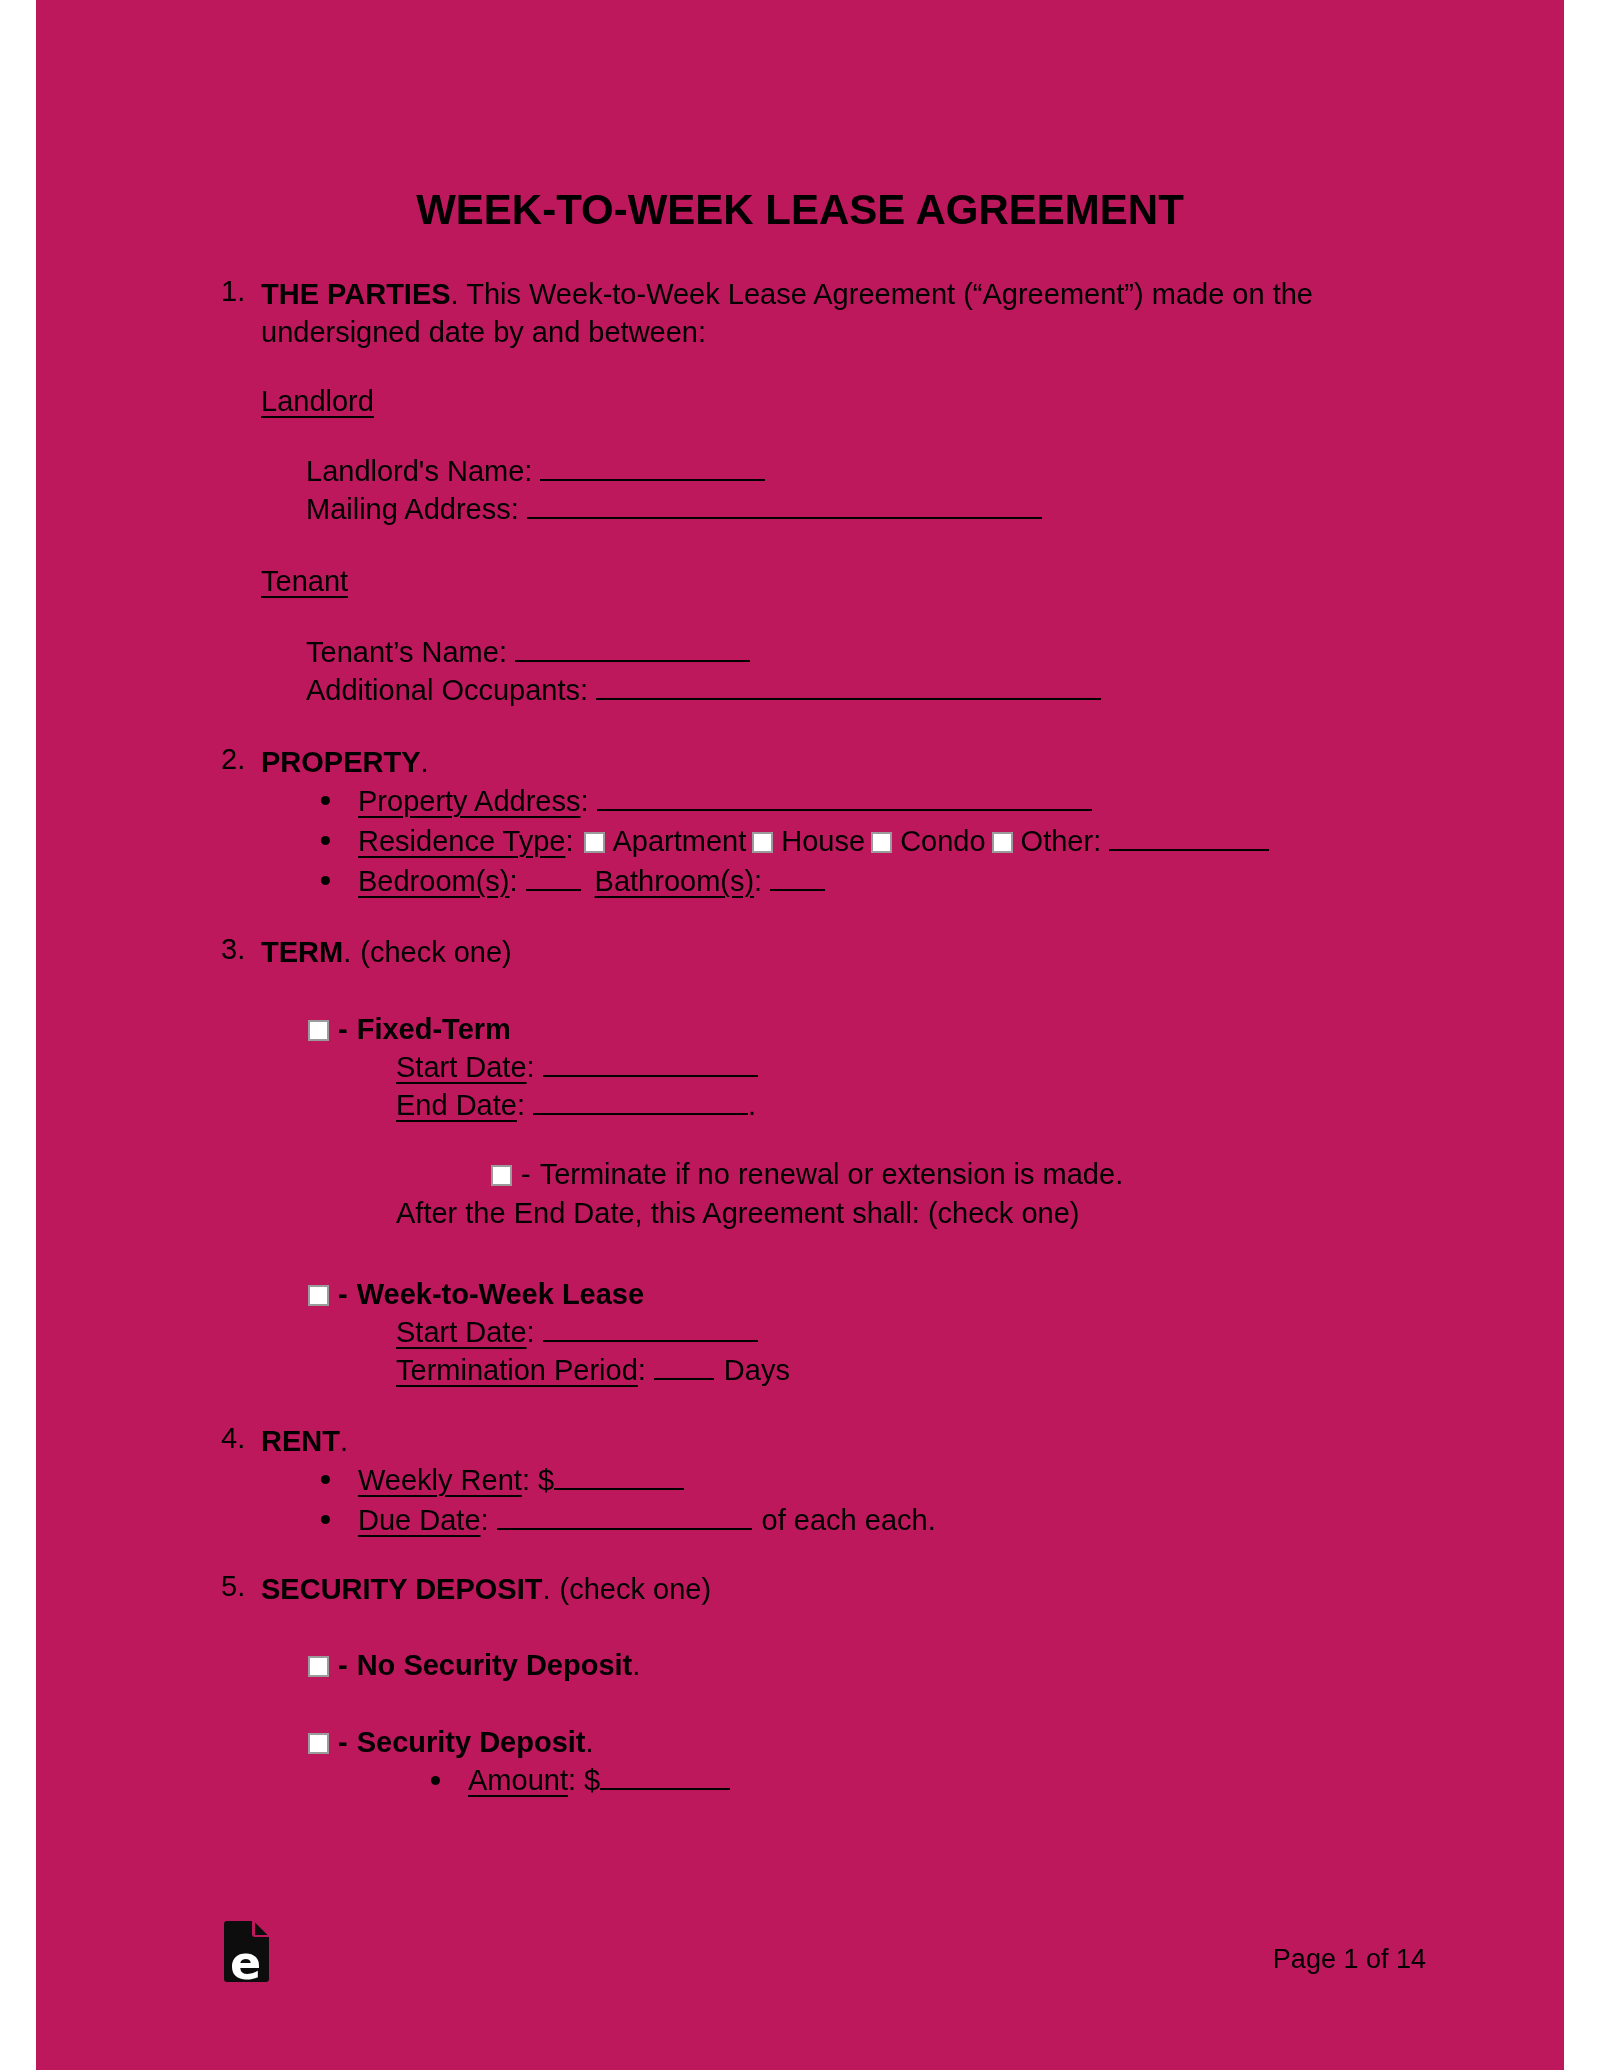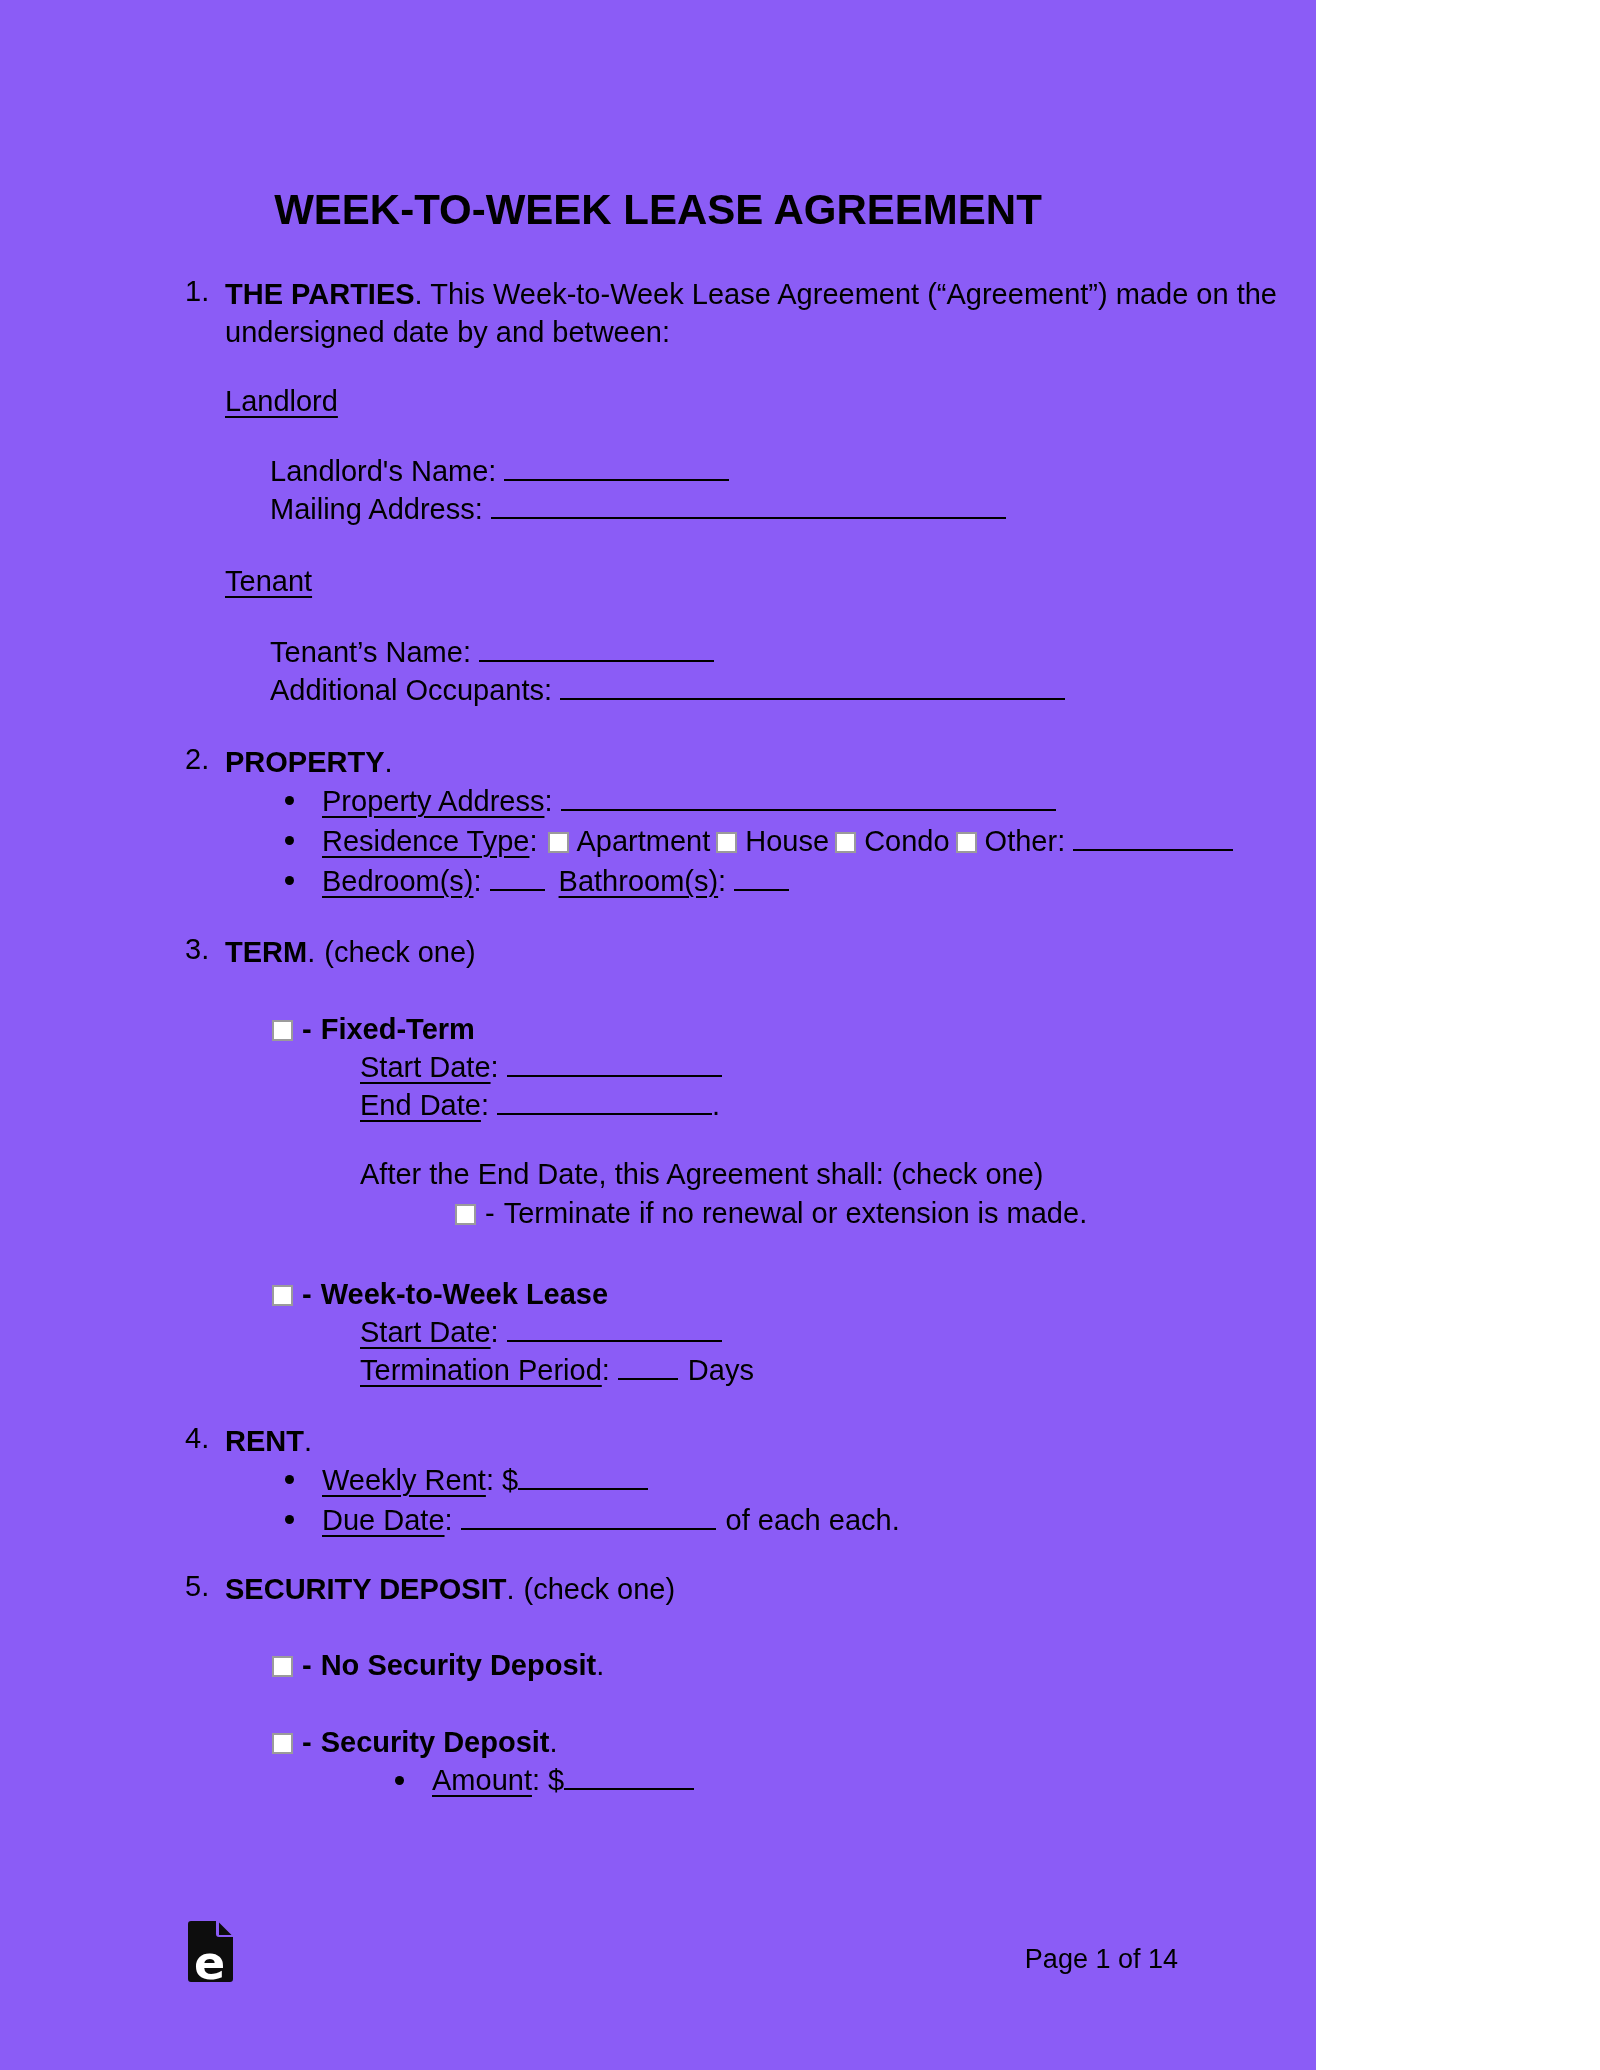--- a/index.html
+++ b/index.html
@@ -1,19 +1,19 @@
 <!DOCTYPE html>
 <html><head>
 <meta charset="utf-8">
 <style>
   html,body{margin:0;padding:0;background:#ffffff;}
   .page{
-    position:relative;width:1316px;height:2070px;background:#8b5cf6;
+    position:relative;width:1528px;height:2070px;background:#be185d;
     font-family:"Liberation Sans","DejaVu Sans",sans-serif;
-    font-size:29px;color:#000;overflow:hidden;
+    font-size:29px;color:#000;overflow:hidden;margin-left:36px;
   }
   .title{
     margin:187px 0 0 0;text-align:center;font-weight:bold;
     font-size:42px;line-height:46px;
   }
   .content{padding:0 140px 0 225px;}
   .ln{line-height:38px;white-space:nowrap;}
   .ln39{line-height:39px;white-space:nowrap;}
   .ln40{line-height:40px;white-space:nowrap;}
   .b{font-weight:bold;}
@@ -106,22 +106,22 @@
       <div class="ln"><span class="b">TERM</span><span>.</span><span class="chk1">(check one)</span></div>
     </div>
 
     <div class="mt-fixed">
       <div class="ln ind-cbl1"><span class="cb"></span><span class="dash b">-</span><span class="b">Fixed-Term</span></div>
       <div class="ln ind-sub"><span class="u">Start Date</span><span>:</span><span class="bl w215"></span></div>
       <div class="ln ind-sub"><span class="u">End Date</span><span>:</span><span class="bl w215"></span><span>.</span></div>
     </div>
 
     <div class="mt-afterend">
+      <div class="ln39 ind-cbl2"><span class="cb"></span><span class="dash">-</span><span>Terminate if no renewal or extension is made.</span></div>
       <div class="ln39 ind-sub">After the End Date, this Agreement shall: (check one)</div>
-      <div class="ln39 ind-cbl2"><span class="cb"></span><span class="dash">-</span><span>Terminate if no renewal or extension is made.</span></div>
     </div>
 
     <div class="mt-w2w">
       <div class="ln ind-cbl1"><span class="cb"></span><span class="dash b">-</span><span class="b">Week-to-Week Lease</span></div>
       <div class="ln ind-sub"><span class="u">Start Date</span><span>:</span><span class="bl w215"></span></div>
       <div class="ln ind-sub"><span class="u">Termination Period</span><span>:</span><span class="bl w60"></span><span class="suf">Days</span></div>
     </div>
 
     <div class="sech mt-rent">
       <span class="num">4.</span>

